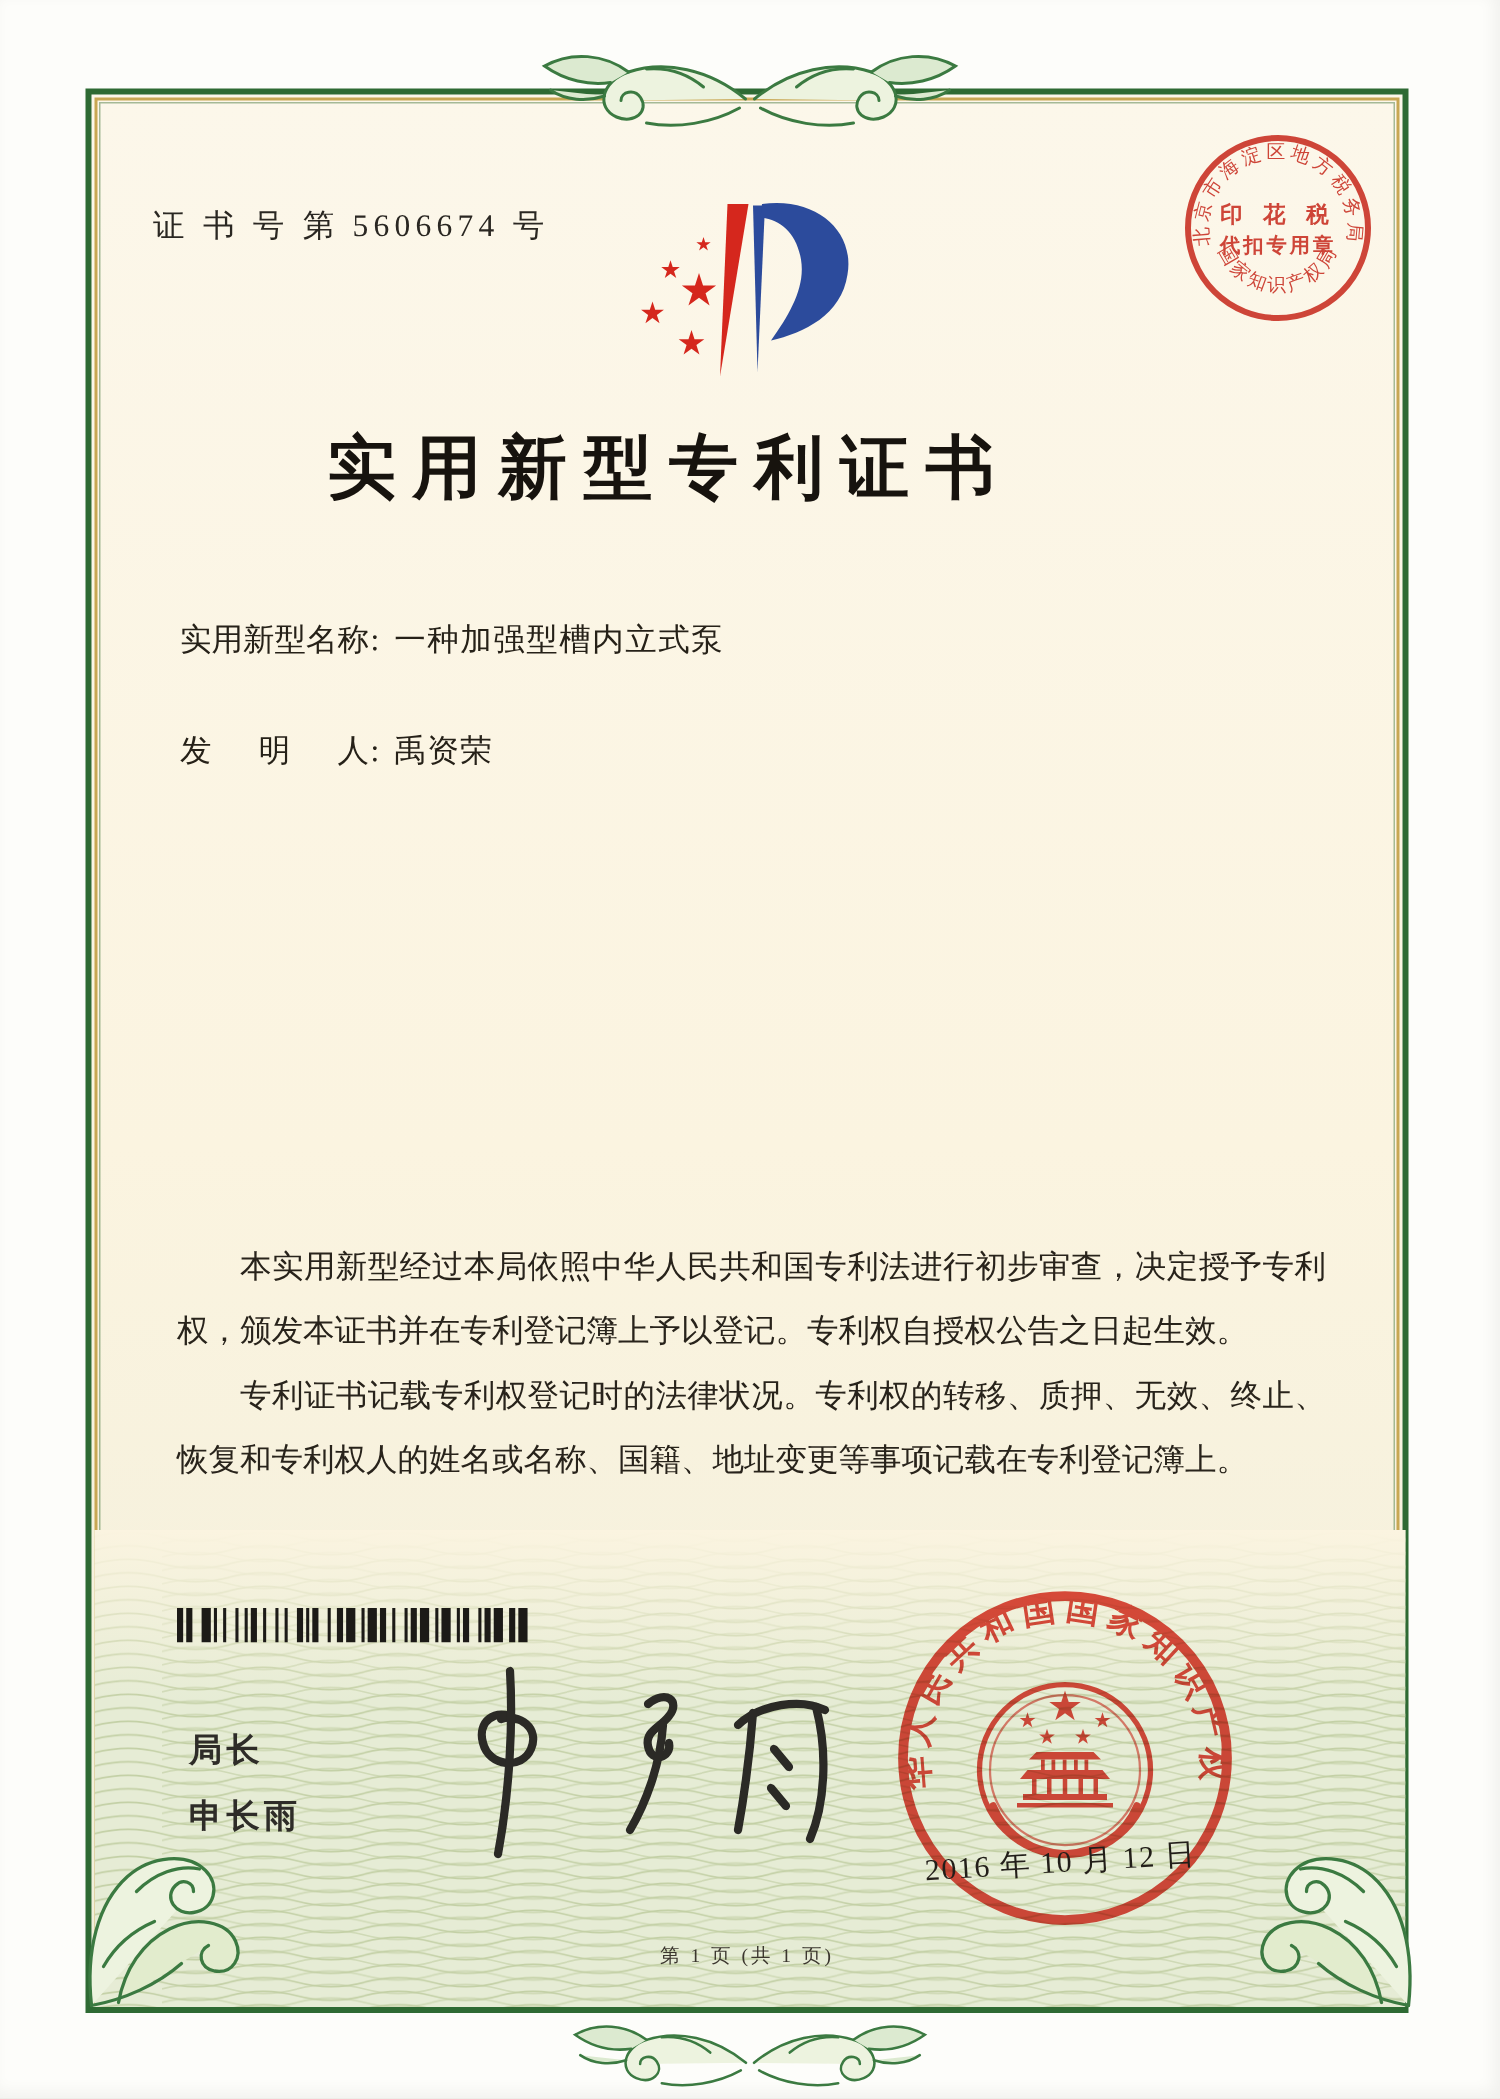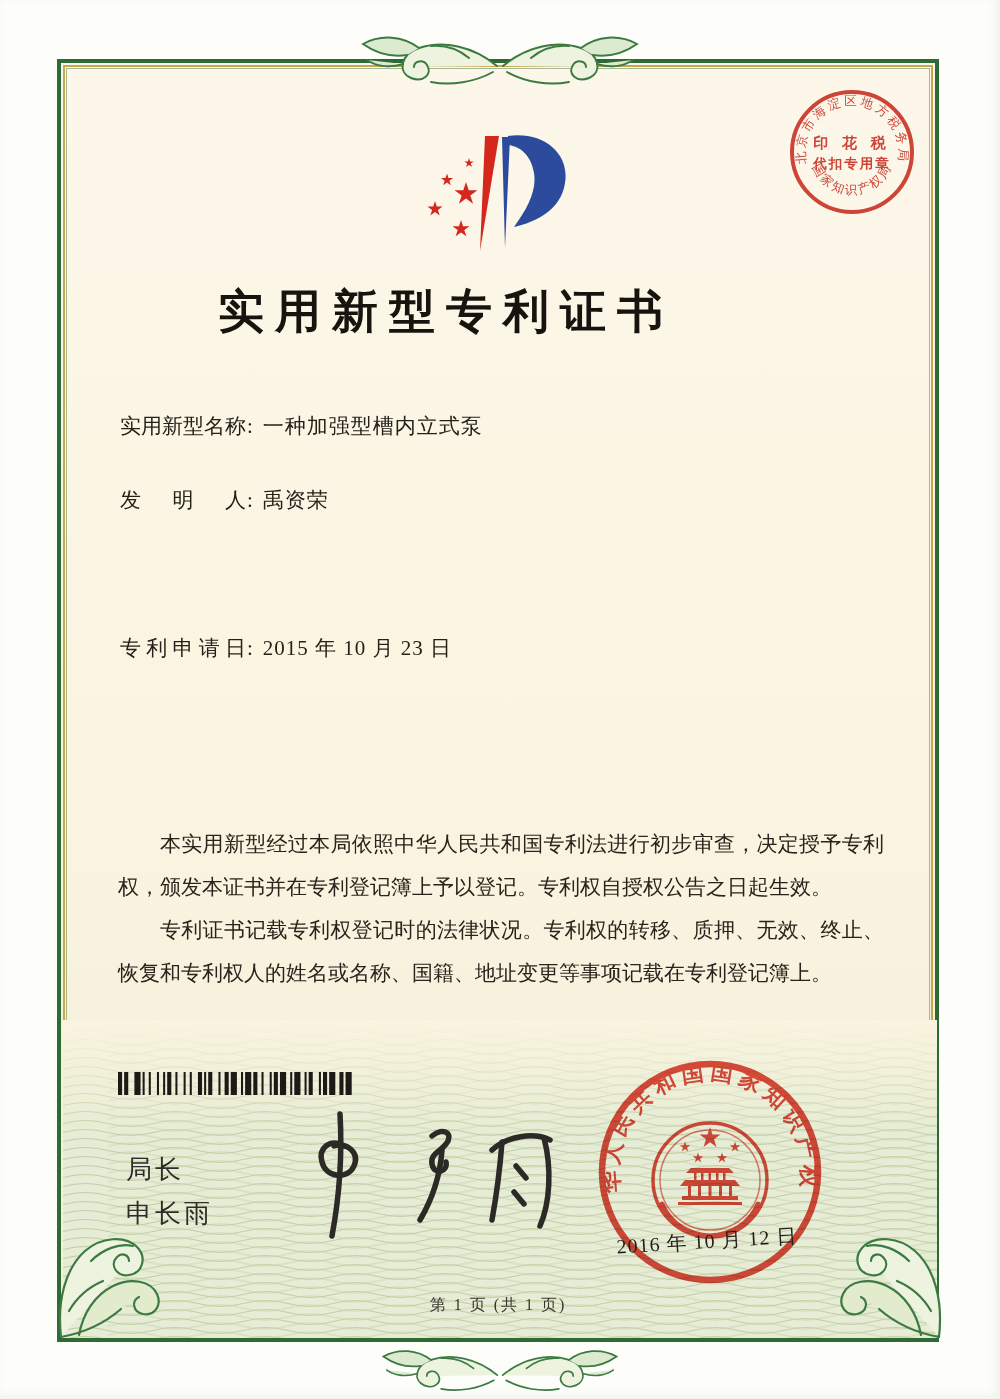--- a/index.html
+++ b/index.html
@@ -14,25 +14,25 @@
   .abs{position:absolute;}
   .cert-no{left:102px;top:136px;font-size:21px;letter-spacing:3.5px;color:#2a2722;}
   .title{left:0;top:281px;width:892px;text-align:center;font-size:46px;font-weight:700;
          letter-spacing:11px;color:#17130e;}
   .field{position:absolute;left:120px;width:790px;font-size:21px;white-space:nowrap;}
   .flabel{display:inline-block;width:126px;text-align:justify;text-align-last:justify;vertical-align:bottom;}
   .fcolon{margin-left:1px;}
   .fvalue{margin-left:10px;letter-spacing:1px;}
   .body-text{left:118px;top:823px;width:766px;font-size:21px;line-height:43px;text-align:justify;color:#28231b;}
   .body-text p{margin:0;text-indent:2em;}
-  .signer{left:126px;font-size:26px;font-weight:400;letter-spacing:3px;color:#2e2c28;
+  .signer{left:126px;font-size:22px;font-weight:700;letter-spacing:3px;color:#2e2c28;
           font-family:"Liberation Sans","DejaVu Sans",sans-serif;}
   .seal-date{left:612px;top:1228px;width:190px;text-align:center;font-size:20px;letter-spacing:1px;
              color:#221e19;transform:rotate(-3.5deg);}
-  .page-footer{left:0;top:1295px;width:996px;text-align:center;font-size:16px;color:#3b362e;letter-spacing:2px;}
+  .page-footer{left:0;top:1295px;width:996px;text-align:center;font-size:13px;color:#3b362e;letter-spacing:2px;}
   .fade{background:linear-gradient(180deg,#fbf4e0 0%,rgba(251,244,224,0) 100%);}
   svg{display:block;}
   .stamp{opacity:.92;mix-blend-mode:multiply;}
   .seal{opacity:.9;mix-blend-mode:multiply;}
 </style>
 </head>
 <body>
 
 <div class="page">
 
@@ -73,20 +73,21 @@
       </g>
     </defs>
     <use href="#flo" transform="translate(499,34) scale(-1,1)"></use>
     <use href="#flo" transform="translate(501,34)"></use>
     <use href="#cor" transform="translate(55,1231)"></use>
     <use href="#cor" transform="translate(945,1231) scale(-1,1)"></use>
     <use href="#flo" transform="translate(499,1348) scale(-0.85,0.85)"></use>
     <use href="#flo" transform="translate(501,1348) scale(0.85,0.85)"></use>
   </svg>
 
+  <div class="abs cert-no">证 书 号 第 5606674 号</div>
 
   <svg class="abs" style="left:416px;top:112px" width="170" height="150" viewBox="0 0 170 150">
     <use href="#st" transform="translate(53,51) scale(5)" fill="#d5271d"></use>
     <use href="#st" transform="translate(31,68) scale(6.5)" fill="#d5271d"></use>
     <use href="#st" transform="translate(50,82) scale(12)" fill="#d5271d"></use>
     <use href="#st" transform="translate(19,97) scale(8)" fill="#d5271d"></use>
     <use href="#st" transform="translate(45,117) scale(9)" fill="#d5271d"></use>
     <path d="M69,24 L83,24 L64,139 Z" fill="#d5271d"></path>
     <path d="M86,25 L94,25 L89,136 Z" fill="#2c4b9c"></path>
     <path d="M92,24 C128,19 154,42 149,71 C145,98 120,110 98,115 C111,97 121,79 118,61 C115,43 104,34 91,33 Z" fill="#2c4b9c"></path>
@@ -108,23 +109,20 @@
     </text>
   </svg>
 
   <div class="abs title">实用新型专利证书</div>
 
   <div class="field" style="top:486px">
     <span class="flabel">发明人</span><span class="fcolon">:</span><span class="fvalue">禹资荣</span>
   </div>
   <div class="field" style="top:412px">
     <span class="flabel">实用新型名称</span><span class="fcolon">:</span><span class="fvalue">一种加强型槽内立式泵</span>
-  </div>
-  <div class="field" style="top:634px">
-    <span class="flabel">专利申请日</span><span class="fcolon">:</span><span class="fvalue">2015 年 10 月 23 日</span>
   </div>
 
   <div class="abs body-text">
     <p>本实用新型经过本局依照中华人民共和国专利法进行初步审查，决定授予专利权，颁发本证书并在专利登记簿上予以登记。专利权自授权公告之日起生效。</p>
     <p>专利证书记载专利权登记时的法律状况。专利权的转移、质押、无效、终止、恢复和专利权人的姓名或名称、国籍、地址变更等事项记载在专利登记簿上。</p>
   </div>
 
   <svg class="abs" style="left:118px;top:1072px" width="270" height="23" viewBox="0 0 270 23">
     <g id="bars" fill="#1c1a17">
         <rect x="0.00" y="0" width="4.10" height="23"></rect>

